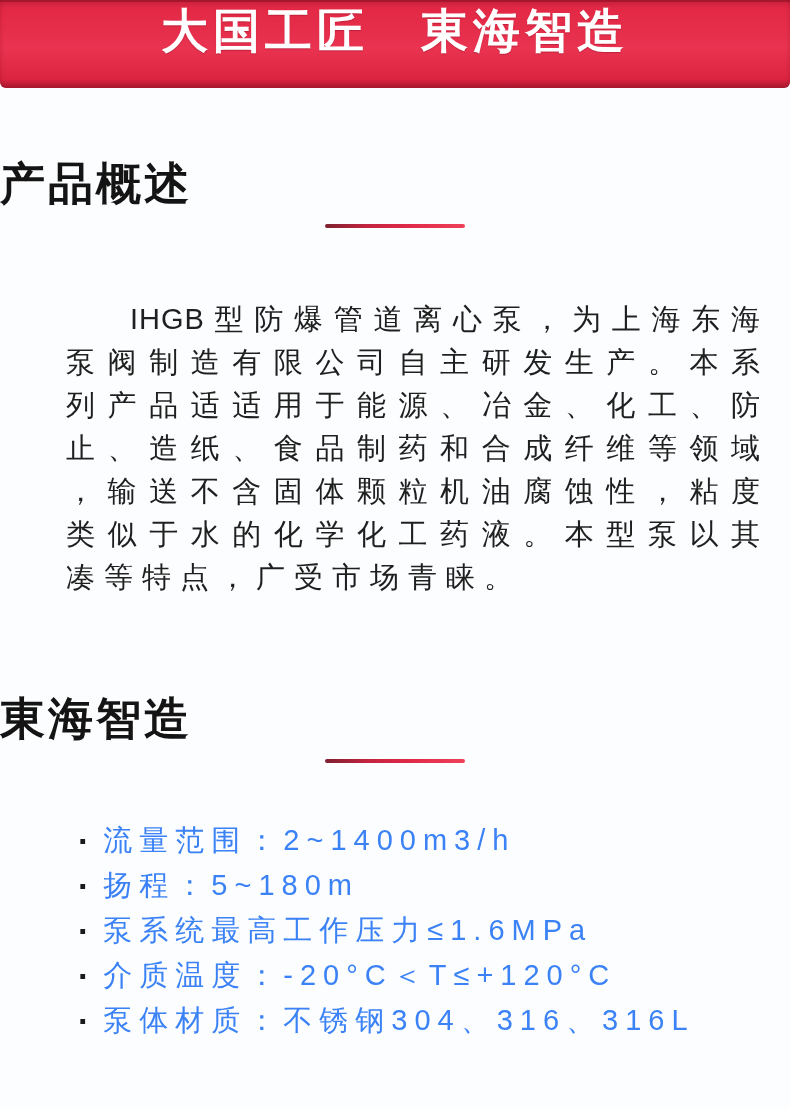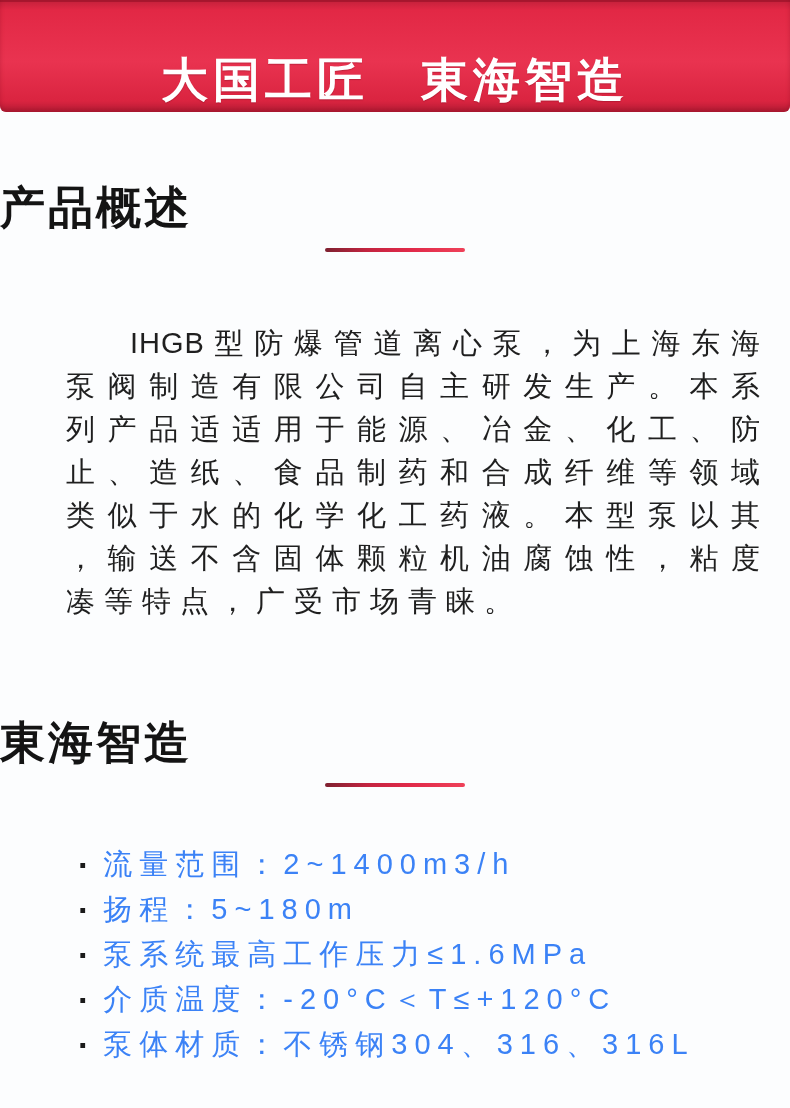--- a/index.html
+++ b/index.html
@@ -10,25 +10,25 @@
     width: 790px;
     height: 1108px;
     background: #fcfdfe;
     font-family: "Liberation Sans", "DejaVu Sans", sans-serif;
     color: #1f1f1f;
     overflow: hidden;
   }
 
   
   .banner {
-    height: 112px;
+    height: 88px;
     background: linear-gradient(180deg, #c2203a 0%, #e22845 9%, #e93350 55%, #da2440 90%, #b81d36 100%);
     border-radius: 0 0 6px 6px;
     display: flex;
-    align-items: flex-end;
+    align-items: flex-start;
     justify-content: center;
     box-shadow: inset 0 2px 0 rgba(130, 12, 32, 0.45), inset 0 -3px 4px rgba(130, 12, 32, 0.35);
   }
   .banner-title {
     color: #ffffff;
     font-size: 47px;
     font-weight: bold;
     letter-spacing: 5px;
     white-space: nowrap;
     text-shadow: 0 1px 1px rgba(120, 8, 28, 0.35);
@@ -103,22 +103,22 @@
 </div>
 
 <div class="sec-overview">
   <div class="section-title">产品概述</div>
   <div class="title-underline"></div>
   <div class="paragraph">
     <div class="para-line first">IHGB型防爆管道离心泵，为上海东海</div>
     <div class="para-line">泵阀制造有限公司自主研发生产。本系</div>
     <div class="para-line">列产品适适用于能源、冶金、化工、防</div>
     <div class="para-line">止、造纸、食品制药和合成纤维等领域</div>
+    <div class="para-line">，输送不含固体颗粒机油腐蚀性，粘度</div>
     <div class="para-line">类似于水的化学化工药液。本型泵以其</div>
-    <div class="para-line">，输送不含固体颗粒机油腐蚀性，粘度</div>
     <div class="para-line last">凑等特点，广受市场青睐。</div>
   </div>
 </div>
 
 <div class="sec-conditions">
   <div class="section-title">東海智造</div>
   <div class="title-underline"></div>
   <div class="cond-list">
     <div class="cond-row">
       <span class="bullet">·</span>

